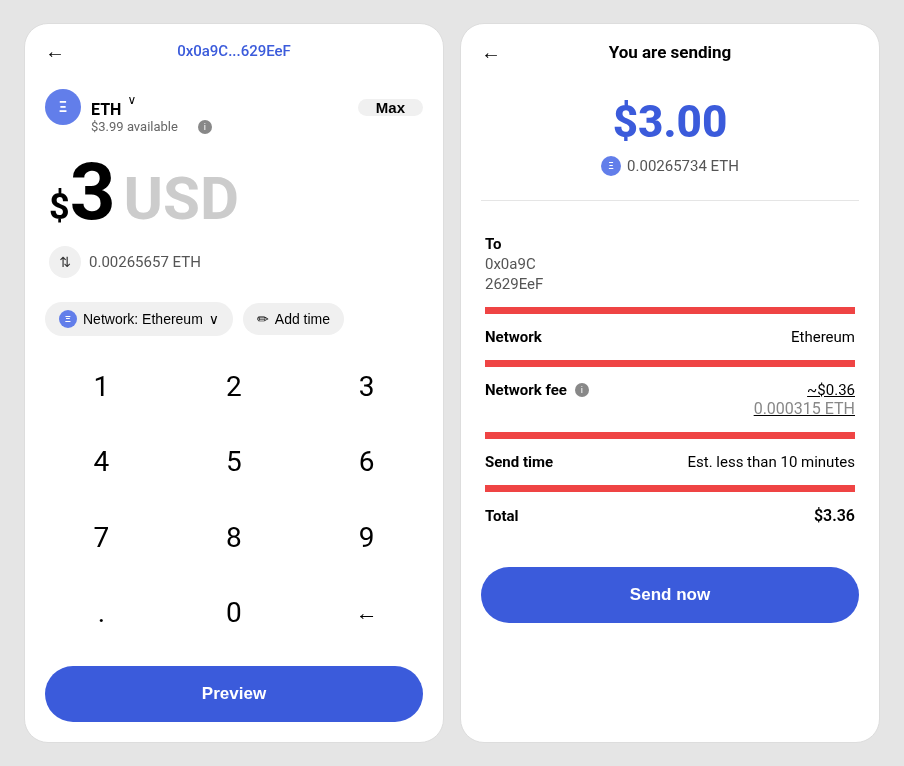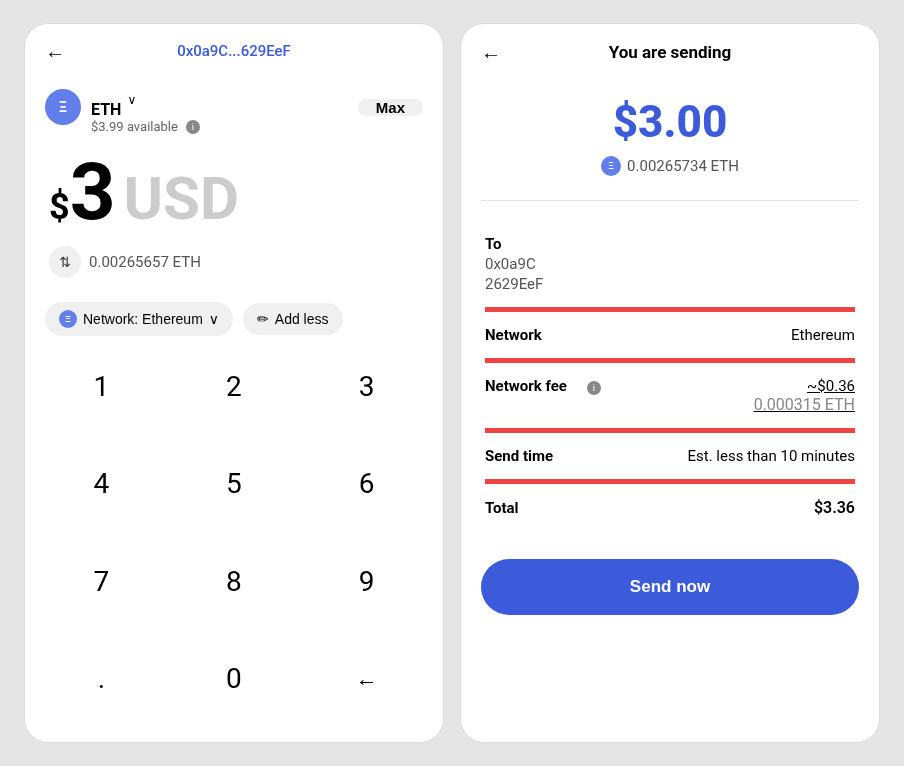--- a/index.html
+++ b/index.html
@@ -88,21 +88,21 @@
     .token-chevron {
       font-size: 12px;
       color: #000;
       margin-left: 2px;
     }
     .token-balance {
       font-size: 13px;
       color: #666;
       display: flex;
       align-items: center;
-      gap: 8px;
+      gap: 20px;
     }
     .info-icon {
       width: 14px;
       height: 14px;
       border-radius: 50%;
       background: #888;
       color: white;
       font-size: 9px;
       display: inline-flex;
       align-items: center;
@@ -311,21 +311,21 @@
     }
 
     .details-section {
       padding: 16px 24px;
       display: flex;
       flex-direction: column;
       gap: 0;
     }
     .detail-row {
       padding: 14px 0;
-      border-bottom: 5px solid #ef4444;
+      border-bottom: 7px solid #ef4444;
     }
     .detail-row:last-child {
       border-bottom: none;
     }
     .detail-row.to-row {
       display: flex;
       flex-direction: column;
       gap: 2px;
     }
     .detail-label {
@@ -338,22 +338,22 @@
       color: #555;
       font-weight: 400;
     }
     .detail-row.inline {
       display: flex;
       align-items: flex-start;
       justify-content: space-between;
     }
     .detail-label-row {
       display: flex;
-      align-items: flex-end;
-      gap: 20px;
+      align-items: center;
+      gap: 8px;
     }
     .detail-value {
       font-size: 15px;
       color: #000;
       text-align: center;
     }
     .detail-value.sub {
       font-size: 16px;
       color: #888;
       text-align: right;
@@ -434,39 +434,40 @@
     </div>
 
     <div class="controls-row">
       <button class="network-btn">
         <span class="network-eth-icon">Ξ</span>
         <span>Network: Ethereum</span>
         <span>∨</span>
       </button>
       <button class="add-note-btn">
         <span>✏</span>
-        <span>Add less</span>
+        <span>Add time</span>
       </button>
     </div>
 
     <div class="numpad">
       <div class="numpad-key">1</div>
       <div class="numpad-key">2</div>
       <div class="numpad-key">3</div>
       <div class="numpad-key">4</div>
       <div class="numpad-key">5</div>
       <div class="numpad-key">6</div>
       <div class="numpad-key">7</div>
       <div class="numpad-key">8</div>
       <div class="numpad-key">9</div>
       <div class="numpad-key">.</div>
       <div class="numpad-key">0</div>
       <div class="numpad-key backspace">←</div>
     </div>
 
+    <button class="preview-btn">Preview</button>
   </div>
 
   <div class="panel">
 
     <div class="right-header">
       <span class="right-back-arrow">←</span>
       <span class="you-are-sending">You are sending</span>
     </div>
 
     <div class="send-amount-section">

